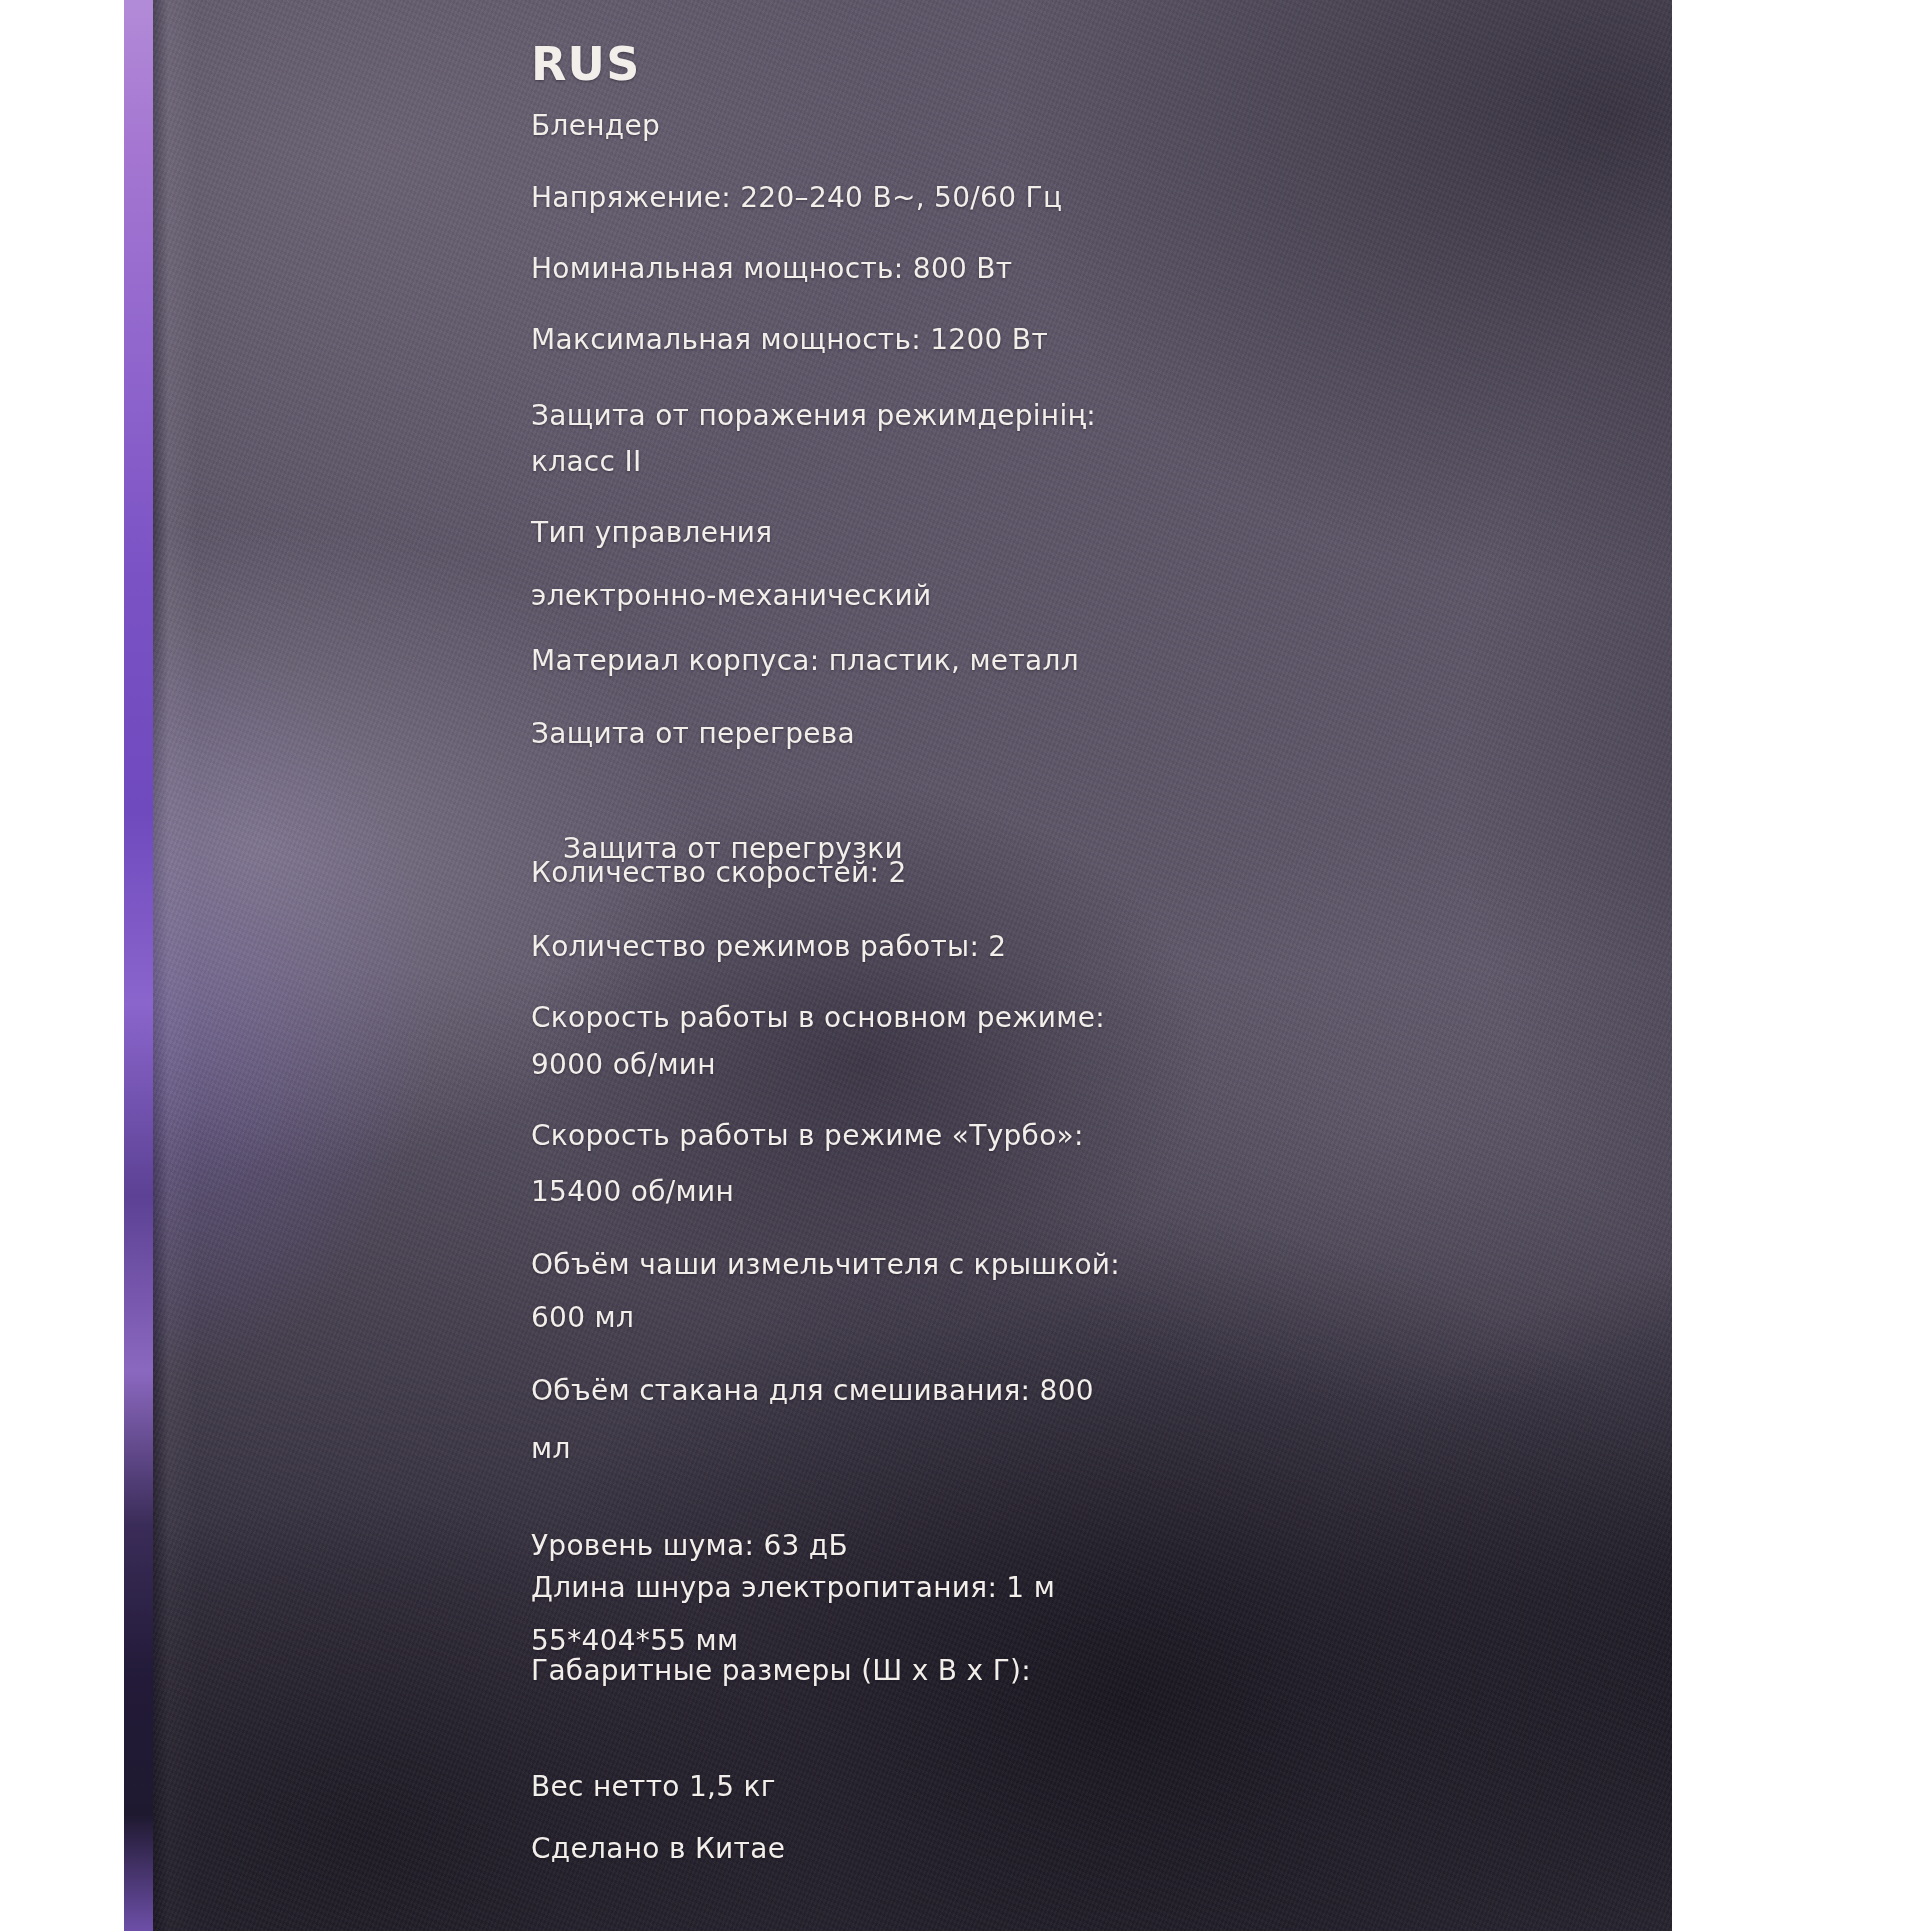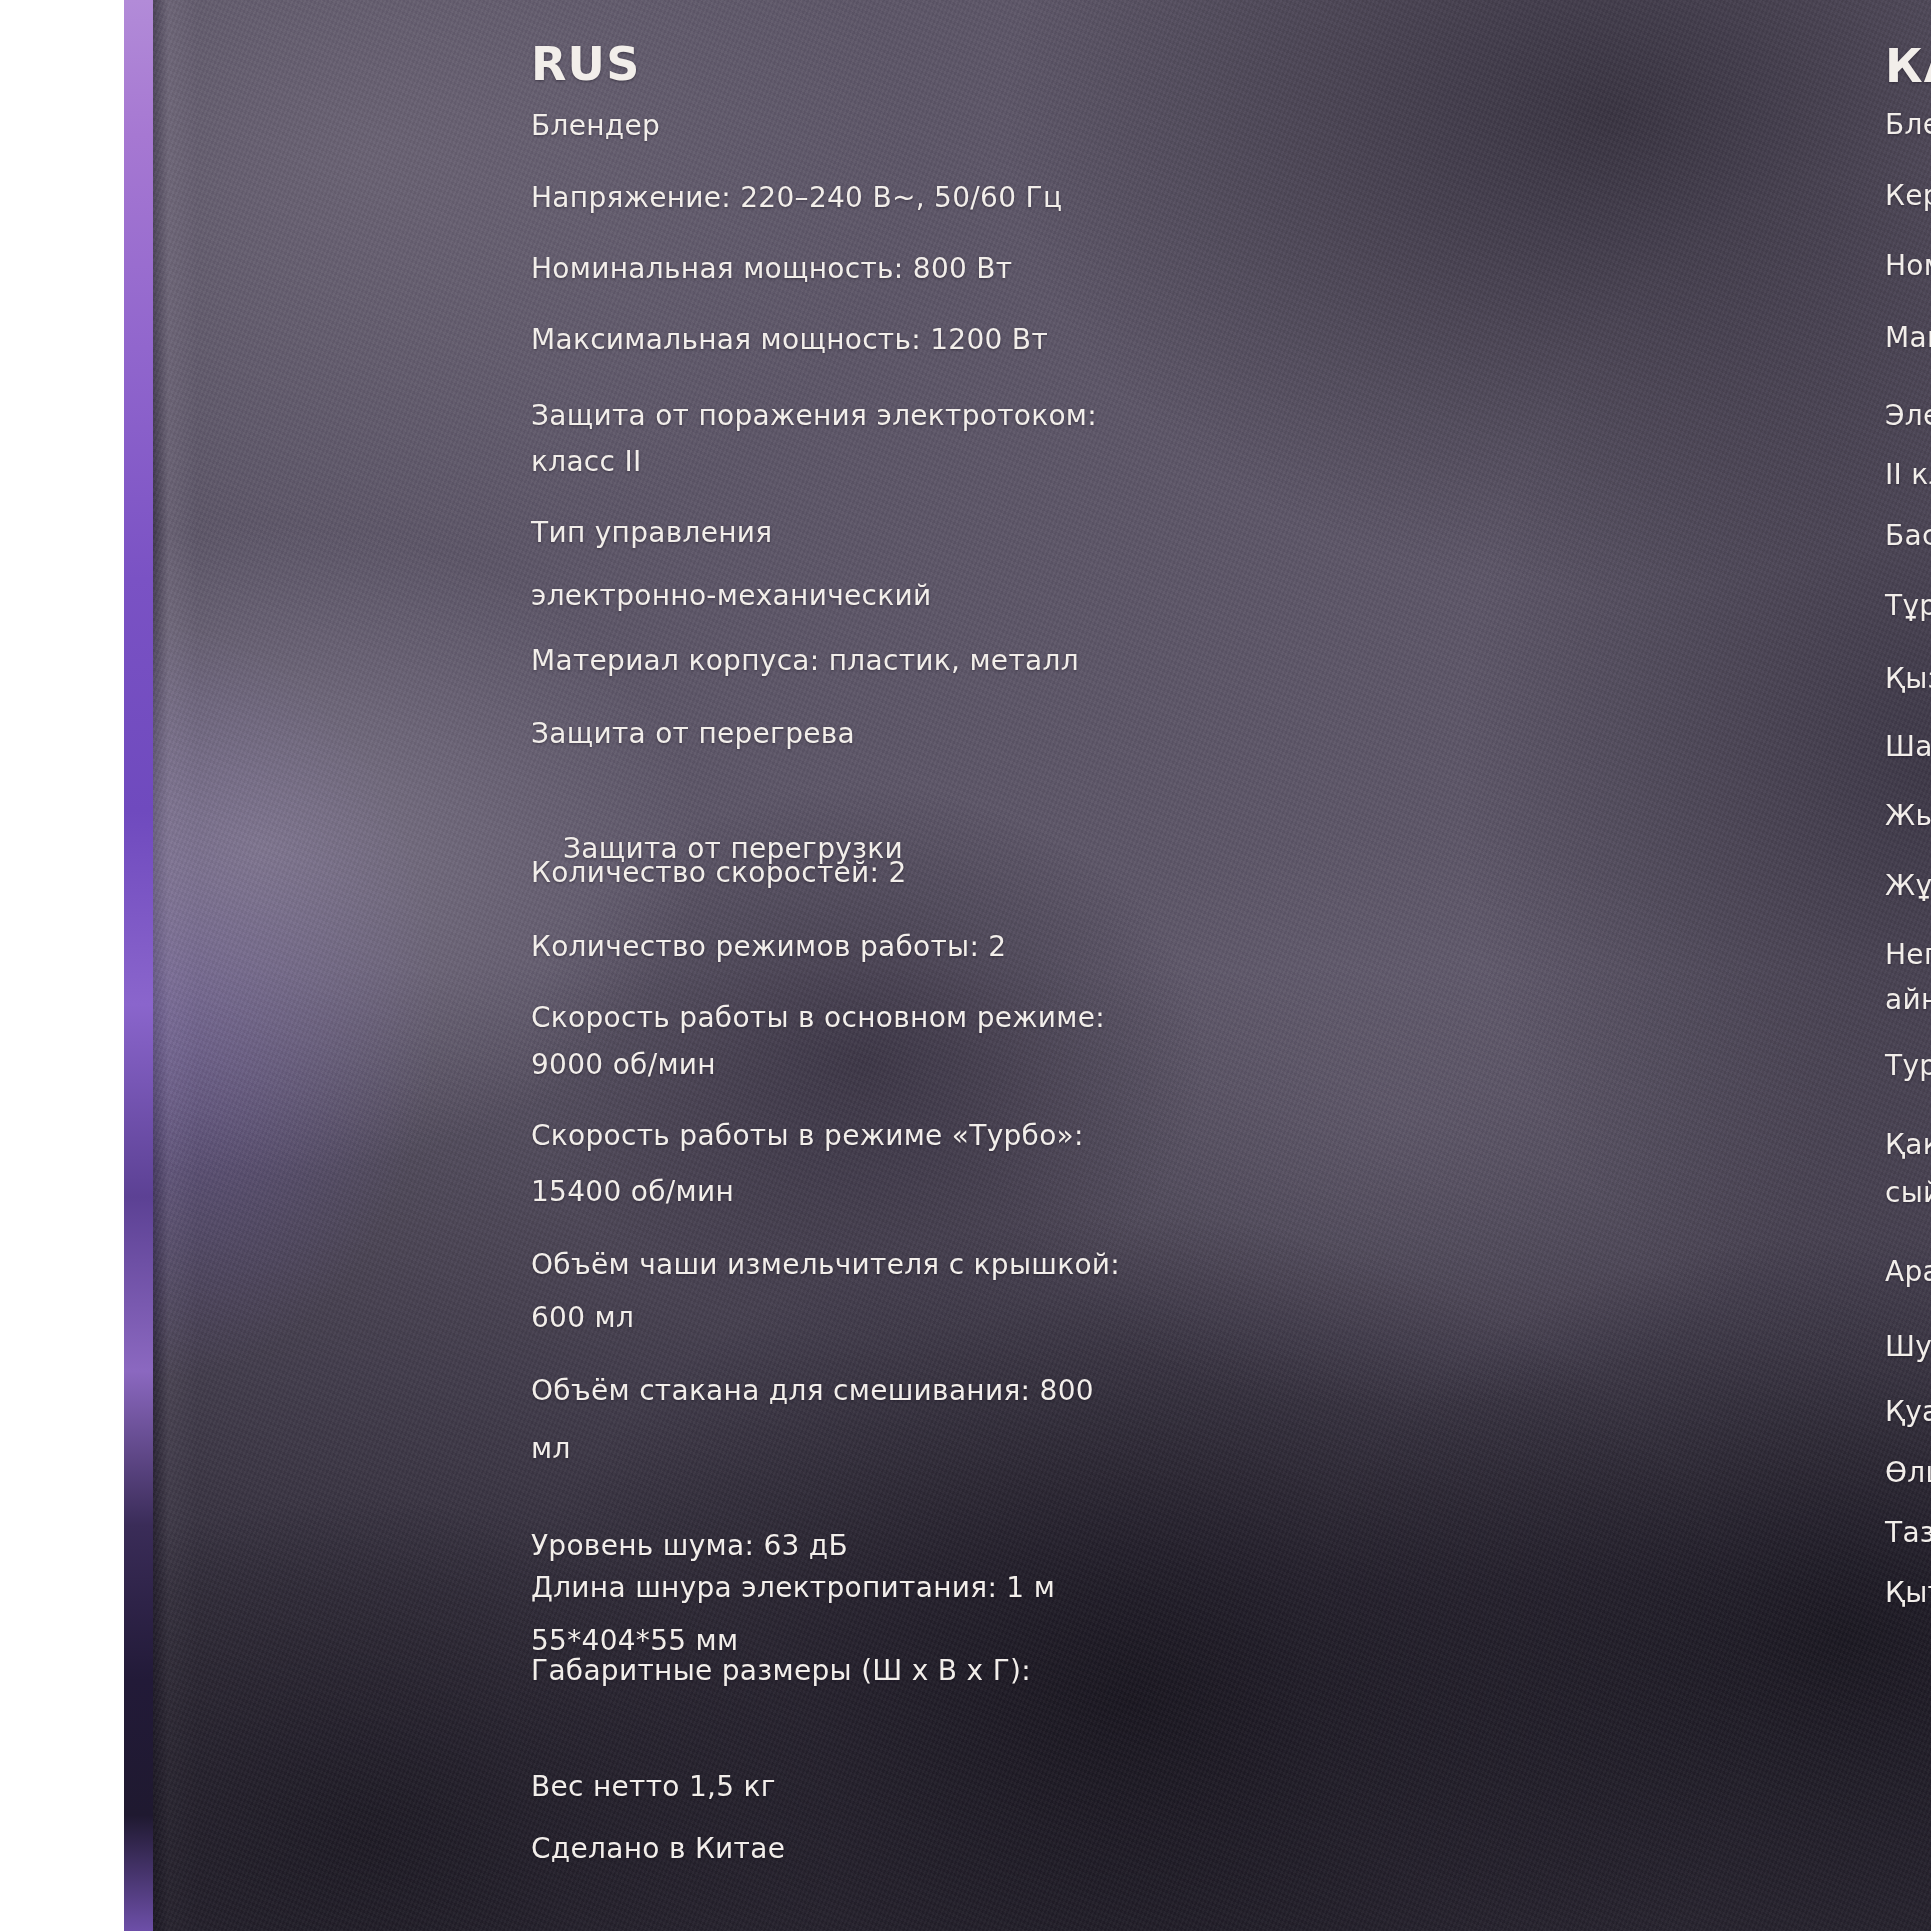--- a/index.html
+++ b/index.html
@@ -1,18 +1,18 @@
 <!DOCTYPE html>
 <html><head>
 <meta charset="utf-8">
 <style>
   html,body{margin:0;padding:0;background:#ffffff;}
   body{width:1931px;height:1931px;overflow:hidden;}
   .photo{
-    position:relative;width:1931px;height:1931px;overflow:hidden;background:#ffffff;
+    position:relative;width:1672px;height:1931px;overflow:hidden;background:#ffffff;
     font-family:"DejaVu Sans","Liberation Sans",sans-serif;
   }
   
   .white-strip{position:absolute;left:0;top:0;width:124px;height:100%;background:#ffffff;}
   
   .edge-strip{
     position:absolute;left:124px;top:0;width:29px;height:100%;
     background:linear-gradient(180deg,
       #b28bd8 0%,#a678d2 7%,#9166cd 18%,#7a52c4 30%,#6f4abe 42%,
       #8a65cc 52%,#5c4194 62%,#8b68c0 71%,#3a2c58 79%,#221a38 87%,
@@ -59,21 +59,21 @@
 <div class="photo">
   <div class="white-strip"></div>
   <div class="edge-strip"></div>
   <div class="face"></div>
   <div class="col col-rus">
       <div class="spec-line bold" style="top: 37px;">RUS</div>
       <div class="spec-line" style="top: 109px;">Блендер</div>
       <div class="spec-line" style="top: 181px;">Напряжение: 220–240 В~, 50/60 Гц</div>
       <div class="spec-line" style="top: 252px;">Номинальная мощность: 800 Вт</div>
       <div class="spec-line" style="top: 323px;">Максимальная мощность: 1200 Вт</div>
-      <div class="spec-line" style="top: 399px;">Защита от поражения электротоком:</div>
+      <div class="spec-line" style="top: 399px;">Защита от поражения режимдерінің:</div>
       <div class="spec-line" style="top: 445px;">класс II</div>
       <div class="spec-line" style="top: 516px;">Тип управления</div>
       <div class="spec-line" style="top: 579px;">электронно-механический</div>
       <div class="spec-line" style="top: 644px;">Материал корпуса: пластик, металл</div>
       <div class="spec-line" style="top: 717px;">Защита от перегрева</div>
       <div class="spec-line" style="top: 832px; margin-left: 32px;">Защита от перегрузки</div>
       <div class="spec-line" style="top: 856px;">Количество скоростей: 2</div>
       <div class="spec-line" style="top: 930px;">Количество режимов работы: 2</div>
       <div class="spec-line" style="top: 1001px;">Скорость работы в основном режиме:</div>
       <div class="spec-line" style="top: 1048px;">9000 об/мин</div>

